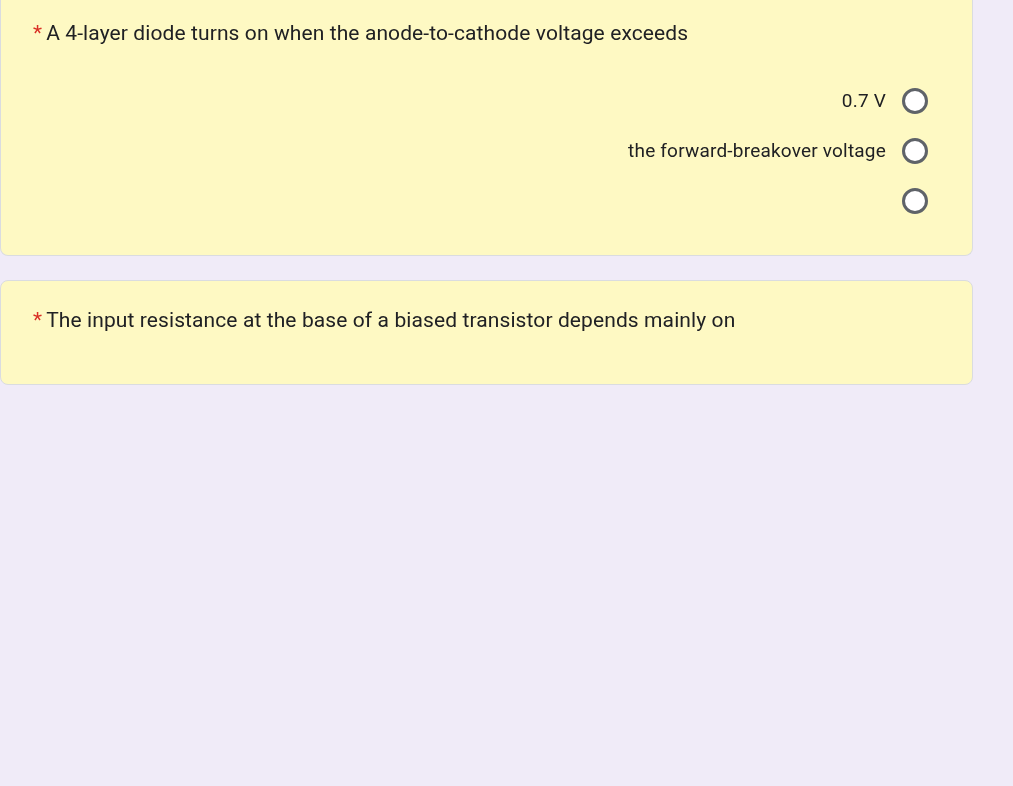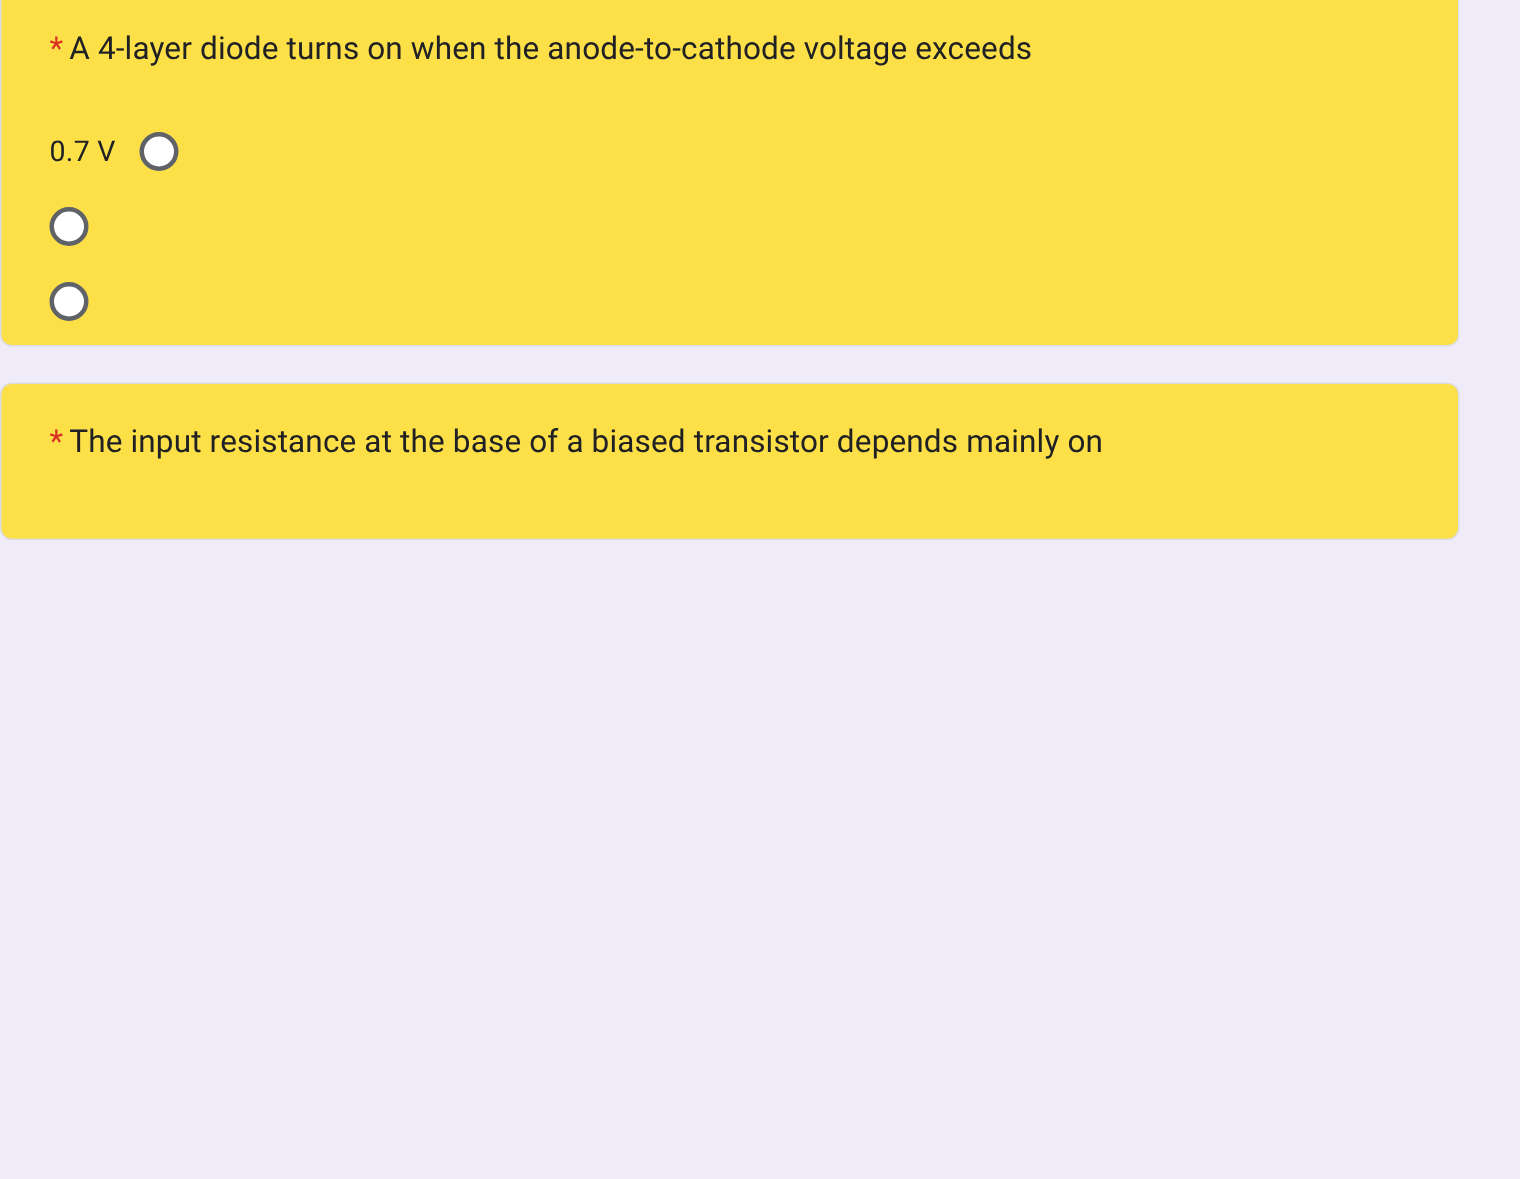--- a/index.html
+++ b/index.html
@@ -8,24 +8,24 @@
       padding: 0;
     }
     body {
       font-family: Roboto, Arial, sans-serif;
       background: #f0ebf8;
       width: 1013px;
       height: 786px;
       overflow: hidden;
     }
     .card {
-      background: #fde047;
+      background: #fef9c3;
       border-radius: 8px;
       margin: 0 40px 24px 0;
-      padding: 24px 32px 16px 32px;
+      padding: 24px 32px 41px 32px;
       border: 1px solid #dadce0;
     }
     .card.first {
       border-top-left-radius: 0;
       border-top-right-radius: 0;
       border-top: none;
       margin-top: 0;
       padding-top: 18px;
     }
     .card.second {
@@ -40,20 +40,21 @@
       letter-spacing: 0.1px;
     }
     .required {
       color: #d93025;
       margin-right: 4px;
     }
     .options {
       display: flex;
       flex-direction: column;
       gap: 24px;
+      align-items: flex-end;
       padding-right: 12px;
     }
     .option {
       display: flex;
       align-items: center;
       gap: 16px;
       cursor: pointer;
     }
     .option-label {
       font-size: 19px;
@@ -75,20 +76,21 @@
 <div class="card first">
   <div class="question">
     <span class="required">*</span><span>A 4-layer diode turns on when the anode-to-cathode voltage exceeds</span>
   </div>
   <div class="options">
     <div class="option">
       <span class="option-label">0.7 V</span>
       <span class="radio"></span>
     </div>
     <div class="option">
+      <span class="option-label">the forward-breakover voltage</span>
       <span class="radio"></span>
     </div>
     <div class="option">
       <span class="radio"></span>
     </div>
   </div>
 </div>
 
 <div class="card second">
   <div class="question">

